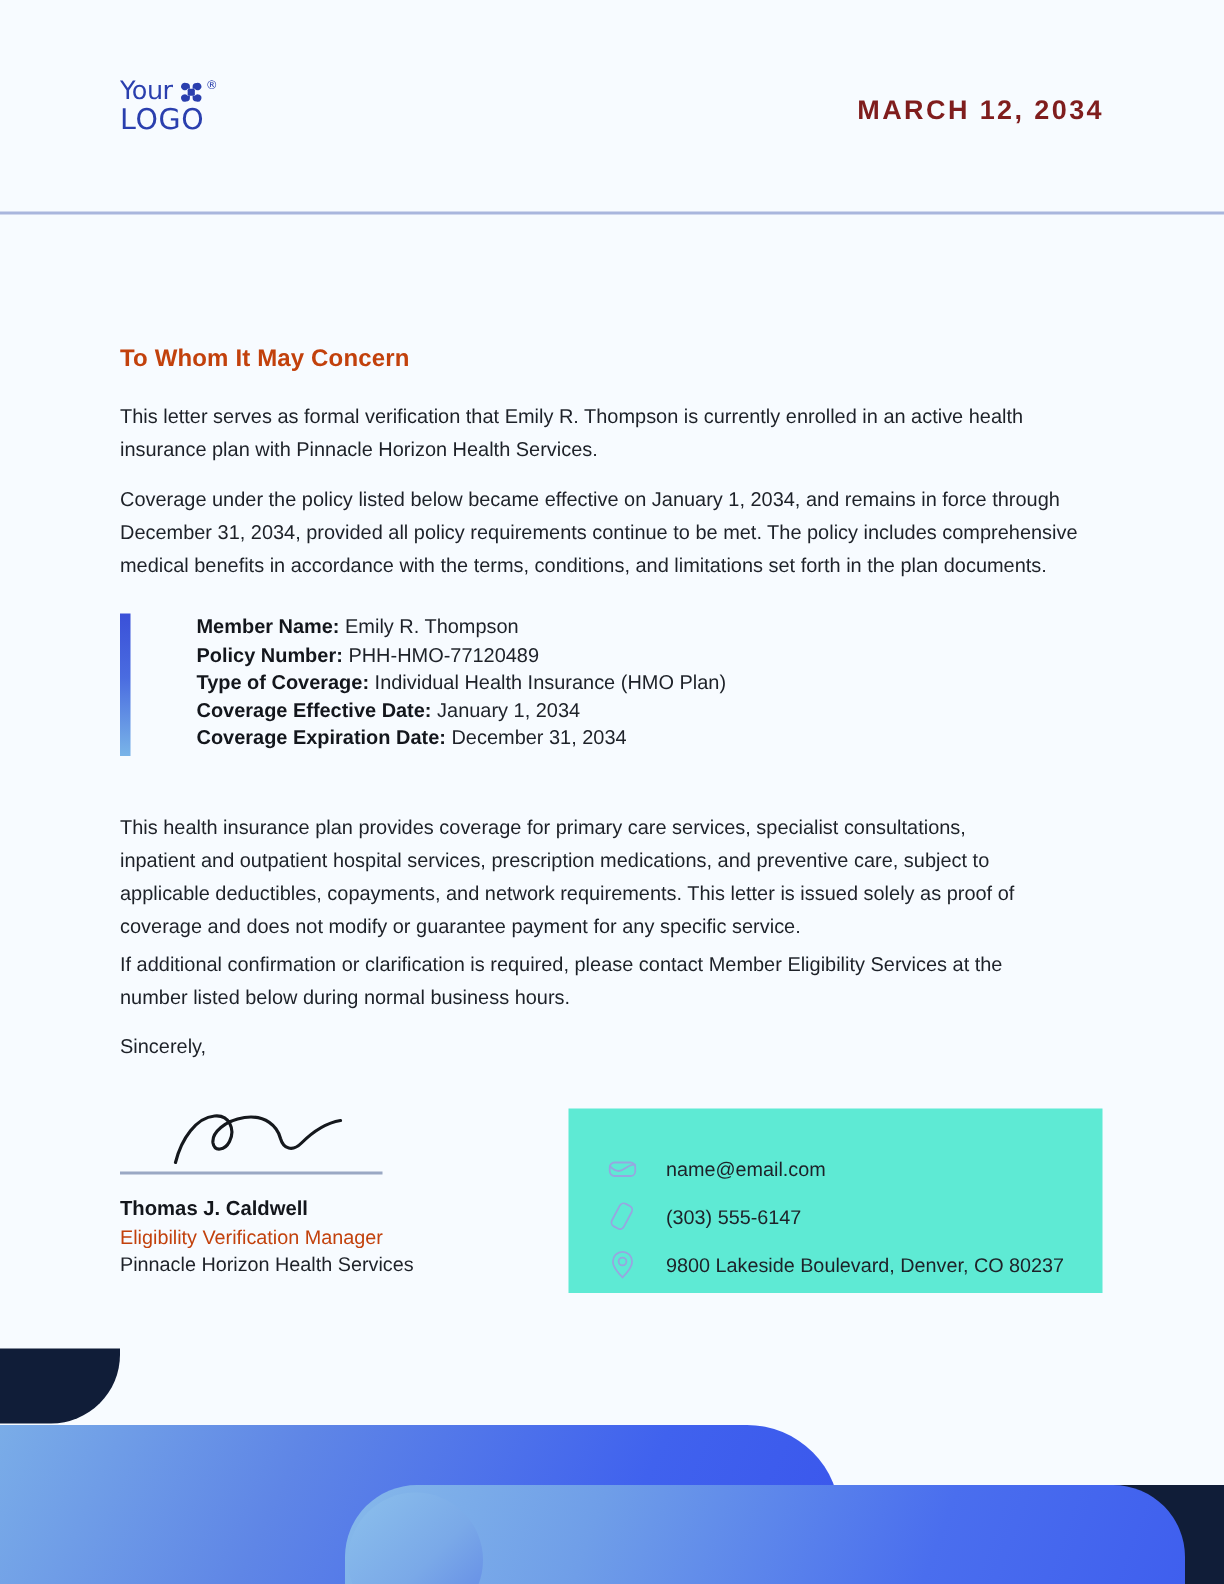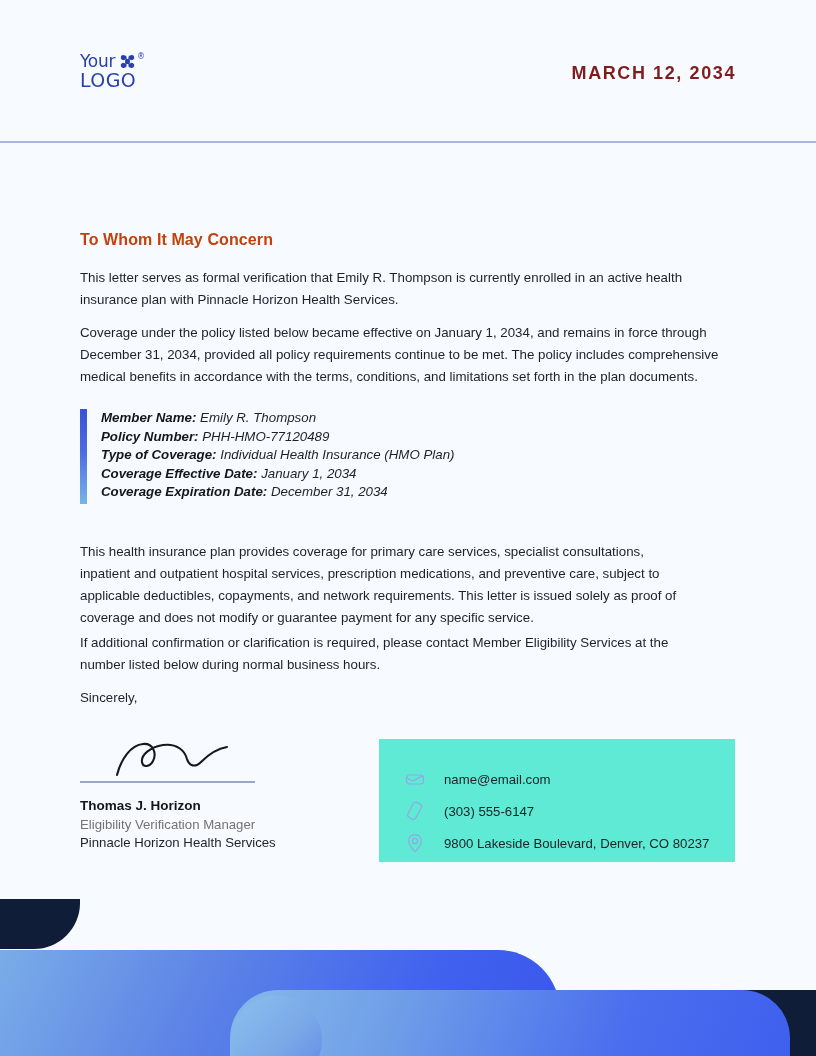--- a/index.html
+++ b/index.html
@@ -52,32 +52,32 @@
   .p3 { top:541px; width:600px; }
   .p4 { top:632px; width:610px; }
   .p5 { top:687px; width:200px; }
 
   
   .details { position:absolute; left:80px; top:409px; display:flex; }
   .details-bar {
     width:7px; height:95px;
     background:linear-gradient(180deg,#3a50d8 0%,#4a6ce0 45%,#79b4e8 100%);
   }
-  .details-list { margin-left:14px;font-style:italic; }
+  .details-list { margin-left:44px; }
   .detail-row { font-size:13.3px; line-height:18.6px; color:#1d2128; white-space:nowrap; }
   .detail-label { font-weight:700; color:#13161c; }
 
   
   .sig-area { position:absolute; left:80px; top:735px; width:260px; }
   .sig-svg { display:block; margin-left:35px; }
   .sig-rule { width:175px; height:1.5px; background:#9aa8c4; margin-top:4px; }
   .sig-name {
     margin-top:15px; font-size:13.5px; font-weight:700; color:#13161c;
   }
-  .sig-line { font-size:13.2px; line-height:18px; color:#737373; margin-top:3px; }
+  .sig-line { font-size:13.2px; line-height:18px; color:#c2410c; margin-top:3px; }
   .sig-line2 { font-size:13.2px; line-height:18px; color:#1d2128; }
 
   
   .contact {
     position:absolute; left:379px; top:739px; width:356px; height:123px;
     background:#5eead4; padding:24px 0 0 25px;
   }
   .contact-row { display:flex; align-items:center; height:32px; }
   .contact-icon { width:22px; height:22px; flex:0 0 22px; margin-right:18px; }
   .contact-text { font-size:13.2px; color:#1d2128; }
@@ -170,21 +170,21 @@
   <div class="para p3">This health insurance plan provides coverage for primary care services, specialist consultations, inpatient and outpatient hospital services, prescription medications, and preventive care, subject to applicable deductibles, copayments, and network requirements. This letter is issued solely as proof of coverage and does not modify or guarantee payment for any specific service.</div>
   <div class="para p4">If additional confirmation or clarification is required, please contact Member Eligibility Services at the number listed below during normal business hours.</div>
   <div class="para p5">Sincerely,</div>
 
   <div class="sig-area">
     <svg class="sig-svg" width="135" height="42" viewBox="0 0 135 42">
       <path d="M2 40 C6 24 16 10 28 9 C38 8 42 18 38 26 C35 32 28 33 27 27 C26 20 35 12 48 10
                C62 8 70 16 72 24 C74 31 80 33 86 27 C92 21 100 14 112 12" fill="none" stroke="#15181d" stroke-width="2.1" stroke-linecap="round"></path>
     </svg>
     <div class="sig-rule"></div>
-    <div class="sig-name">Thomas J. Horizon</div>
+    <div class="sig-name">Thomas J. Caldwell</div>
     <div class="sig-line">Eligibility Verification Manager</div>
     <div class="sig-line2">Pinnacle Horizon Health Services</div>
   </div>
 
   <div class="contact">
 
     <div class="contact-row">
       <span class="contact-icon">
         <svg width="22" height="22" viewBox="0 0 22 22">
           <rect x="2.5" y="7" width="17" height="9" rx="3.2" fill="none" stroke="#97a6e0" stroke-width="1.2"></rect>

